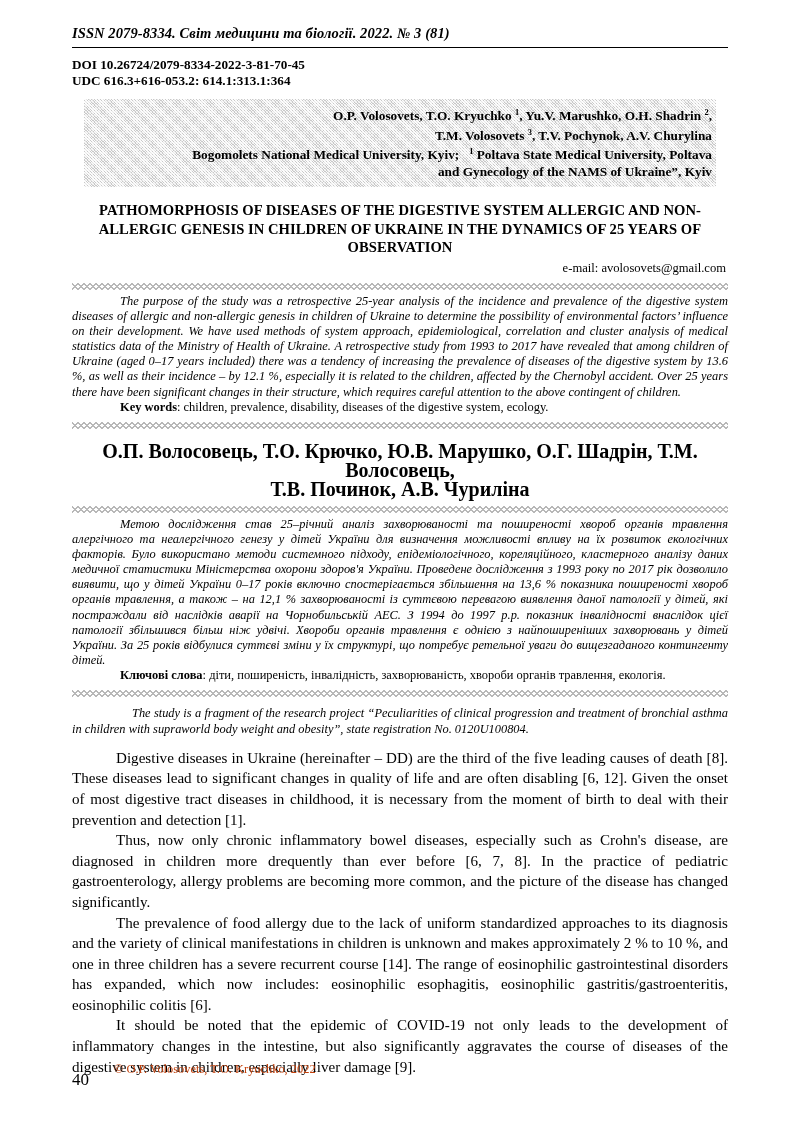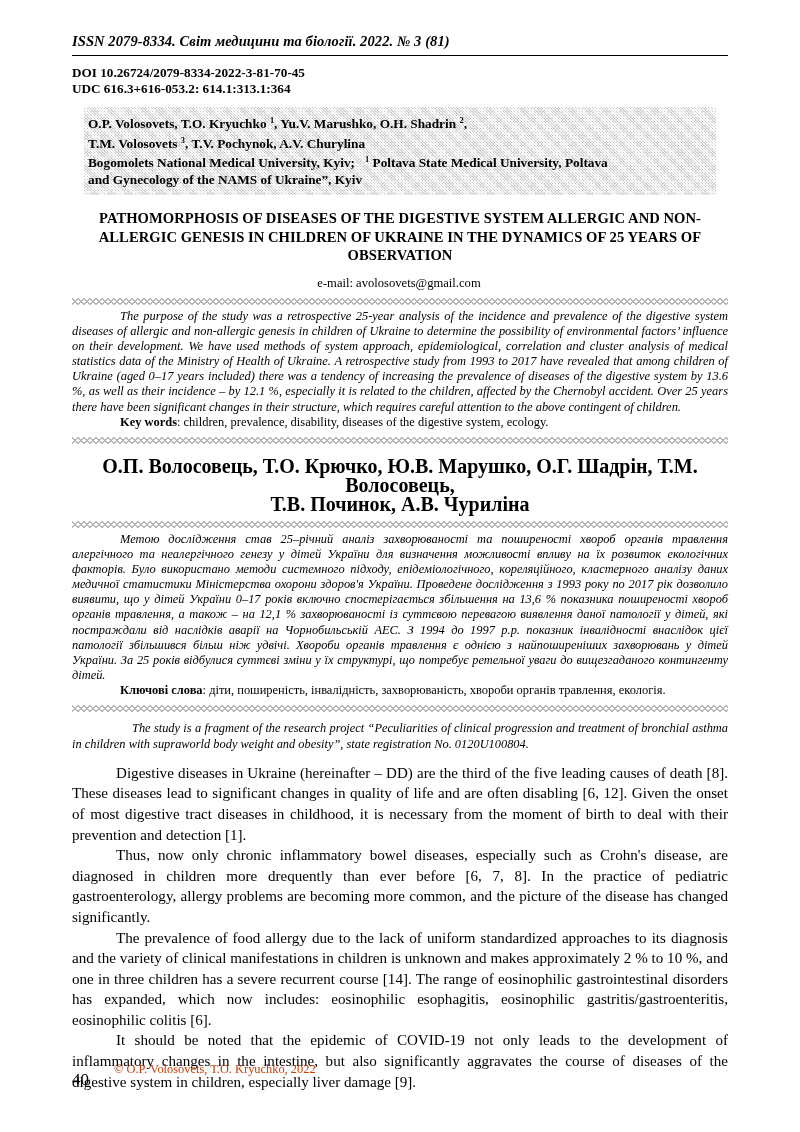--- a/index.html
+++ b/index.html
@@ -24,21 +24,21 @@
   }
   .content {
     position: absolute;
     left: 72px;
     top: 0;
     width: 656px;
   }
 
   
   .runhead {
-    padding-top: 33px;
+    padding-top: 25px;
     font-style: italic;
     font-weight: bold;
     font-size: 14.5px;
     letter-spacing: 0.1px;
     white-space: nowrap;
   }
   .runhead-rule {
     margin-top: 5px;
     border-bottom: 1.6px solid #000;
     width: 656px;
@@ -52,21 +52,21 @@
     line-height: 15.5px;
   }
 
   
   .authorbox {
     margin-top: 11px;
     margin-left: 12px;
     width: 632px;
     padding: 6px 4px 7px 4px;
     box-sizing: border-box;
-    text-align: left;
+    text-align: right;
     font-weight: bold;
     font-size: 13.3px;
     line-height: 16.3px;
     background-color: #c9c9c9;
     background-image:
       repeating-linear-gradient(45deg,
         rgba(255,255,255,0.92) 0px, rgba(255,255,255,0.92) 1px,
         rgba(0,0,0,0) 1px, rgba(0,0,0,0) 2px),
       repeating-linear-gradient(-45deg,
         rgba(255,255,255,0.55) 0px, rgba(255,255,255,0.55) 1px,
@@ -77,22 +77,22 @@
   
   .title-en {
     margin-top: 14px;
     text-align: center;
     font-weight: bold;
     font-size: 14.6px;
     line-height: 18.5px;
     letter-spacing: 0.05px;
   }
   .email {
-    margin-top: 11px;
-    text-align: center;
+    margin-top: 4px;
+    text-align: right;
     font-size: 12.6px;
     padding-right: 2px;
   }
 
   
   .zig {
     height: 7px;
     width: 656px;
     margin: 7px 0 2px 0;
     background-repeat: repeat-x;

